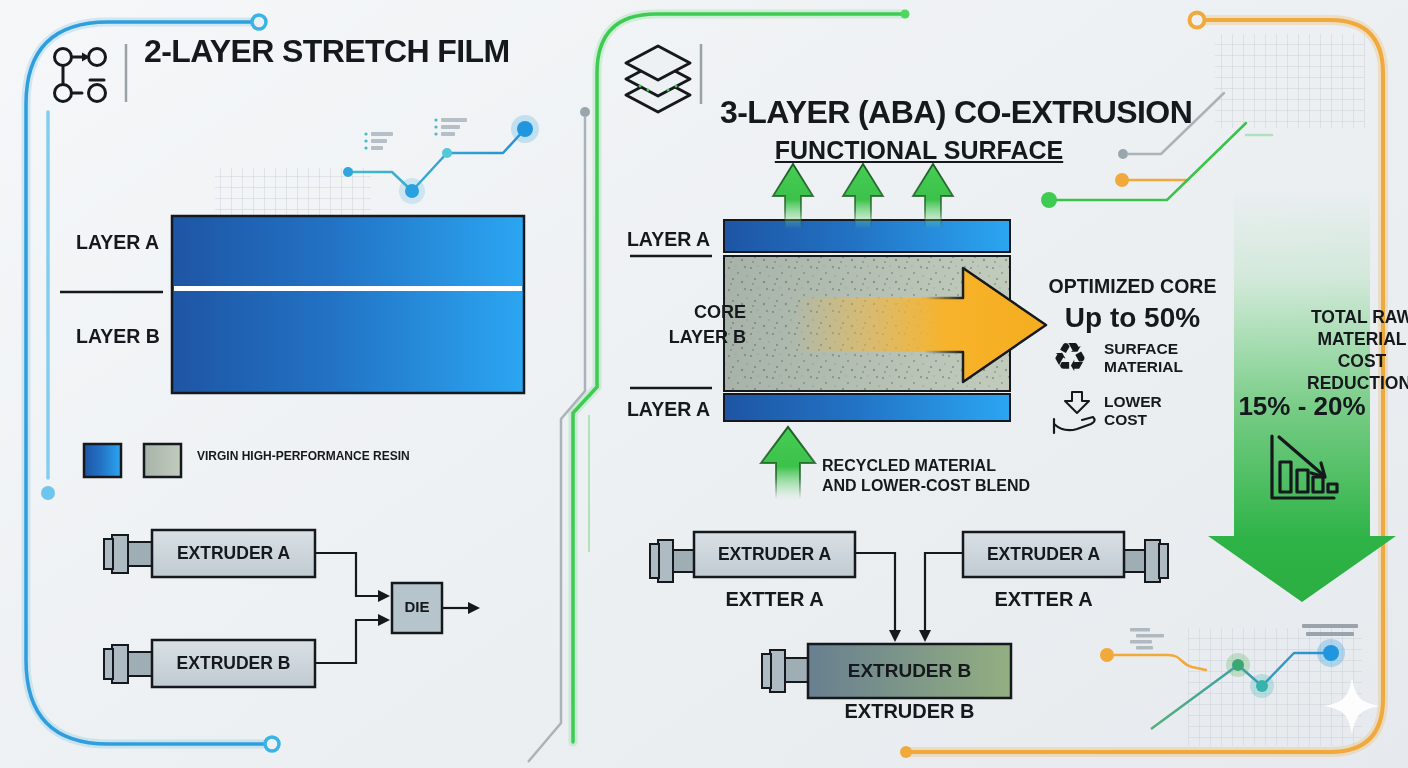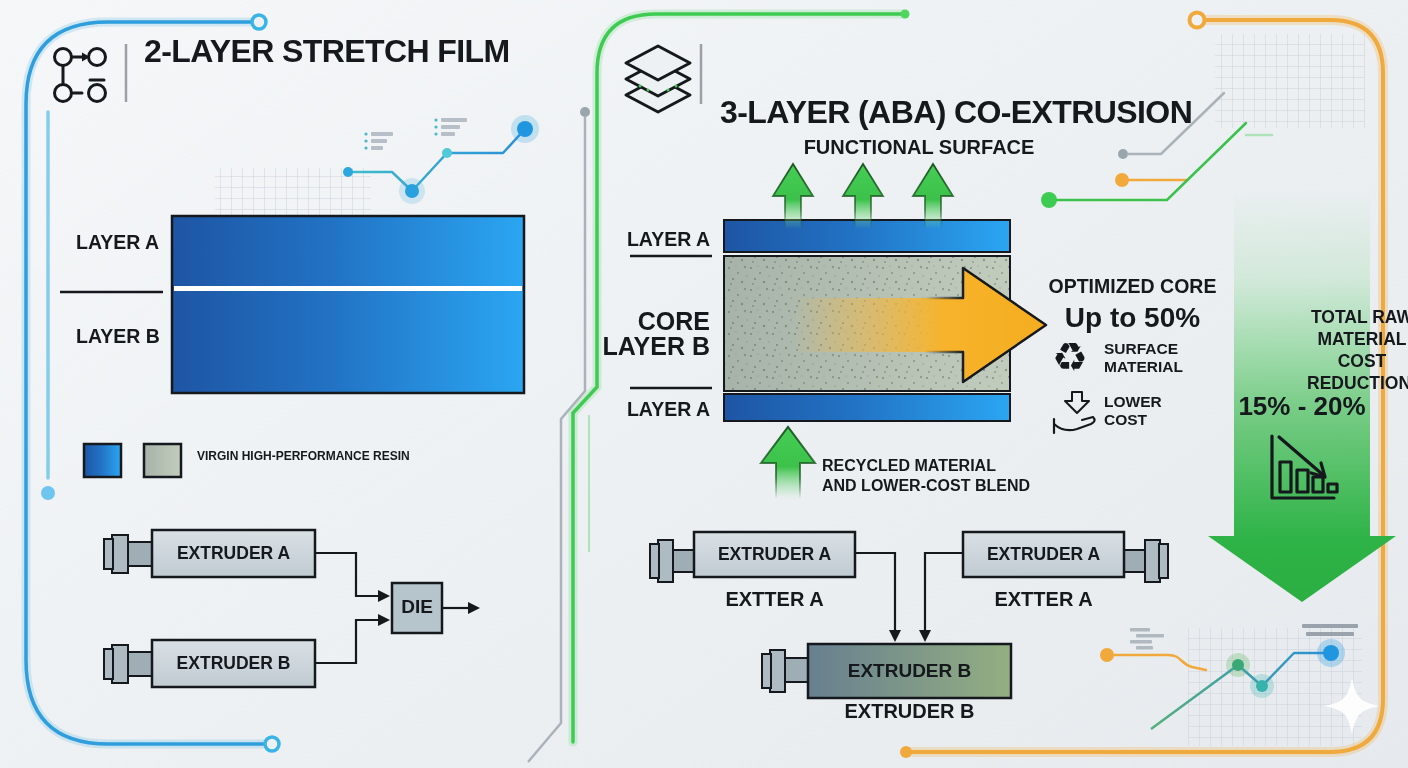--- a/index.html
+++ b/index.html
@@ -305,25 +305,25 @@
 
 <div class="t title" style="left:144px;top:33px;">2-LAYER STRETCH FILM</div>
 <div class="t title" style="left:720px;top:62px;margin-top:32px;">3-LAYER (ABA) CO-EXTRUSION</div>
 
 <div class="t" style="left:76px;top:231px;font-size:19.5px;">LAYER A</div>
 <div class="t" style="left:76px;top:325px;font-size:19.5px;">LAYER B</div>
 <div class="t" style="left:197px;top:450px;font-size:12px;">VIRGIN HIGH-PERFORMANCE RESIN</div>
 
 <div class="t box" style="left:152px;top:530px;width:163px;height:47px;font-size:17.5px;">EXTRUDER A</div>
 <div class="t box" style="left:152px;top:640px;width:163px;height:47px;font-size:17.5px;">EXTRUDER B</div>
-<div class="t box" style="left:392px;top:583px;width:50px;height:48px;font-size:19px;text-align:right;">DIE</div>
-
-<div class="t ctr" style="left:774px;top:136px;width:290px;font-size:20px;">FUNCTIONAL SURFACE</div>
+<div class="t box" style="left:392px;top:583px;width:50px;height:48px;font-size:15px;text-align:right;">DIE</div>
+
+<div class="t ctr" style="left:774px;top:136px;width:290px;font-size:25px;text-decoration:underline;">FUNCTIONAL SURFACE</div>
 <div class="t rt" style="left:600px;top:228px;width:110px;font-size:19.5px;">LAYER A</div>
-<div class="t rt lines" style="left:600px;top:309px;width:110px;font-size:25px;line-height:25px;">
+<div class="t rt lines" style="left:600px;top:300px;width:110px;font-size:18px;line-height:25px;padding-left:36px;">
   <span>CORE</span>
   <span>LAYER B</span>
 </div>
 <div class="t rt" style="left:600px;top:398px;width:110px;font-size:19.5px;">LAYER A</div>
 
 <div class="t ctr" style="left:1040px;top:275px;width:185px;font-size:19.5px;">OPTIMIZED CORE</div>
 <div class="t ctr" style="left:1040px;top:302px;width:185px;font-size:28px;">Up to 50%</div>
 <div class="t glyph" style="left:1052px;top:334px;font-size:40px;font-weight:400;">♻</div>
 <div class="t lines" style="left:1104px;top:340px;font-size:15.5px;line-height:18px;">
   <span>SURFACE</span>

